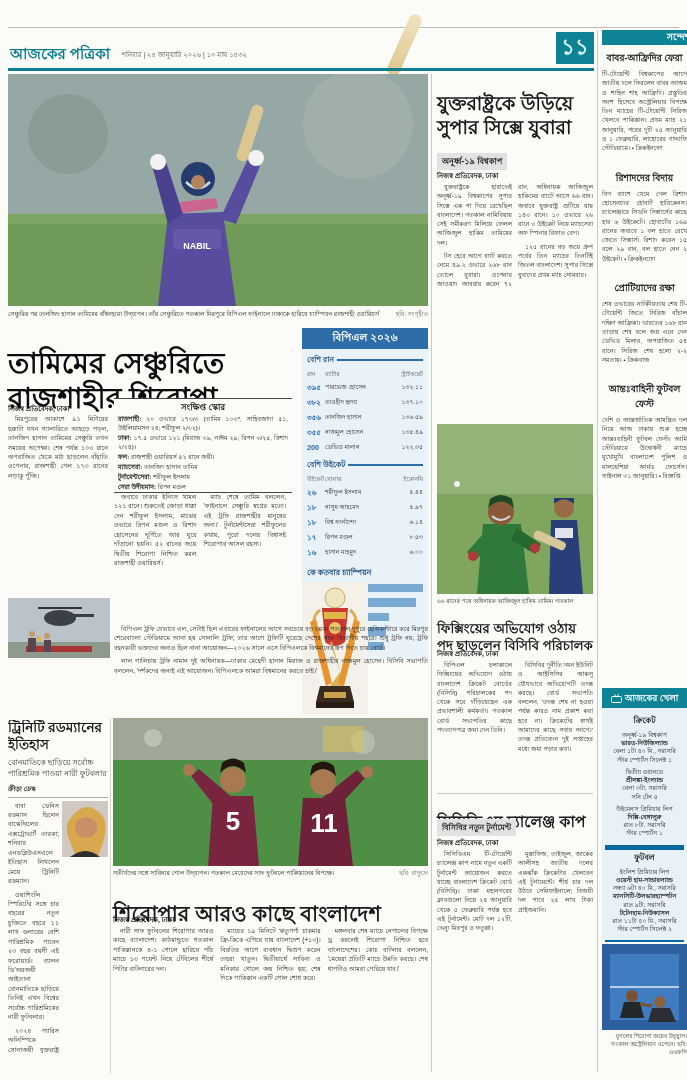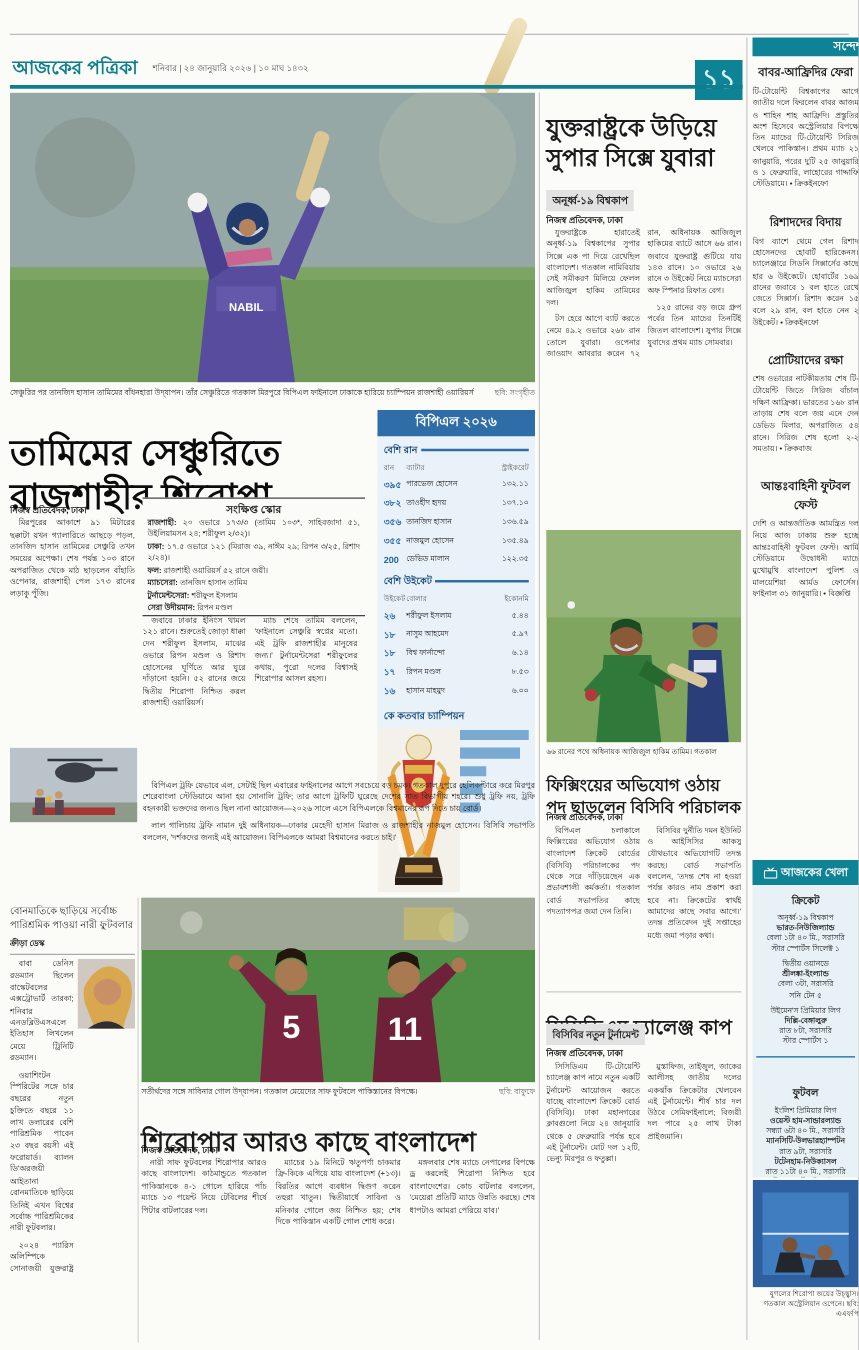--- a/index.html
+++ b/index.html
@@ -7,21 +7,21 @@
         font-family:"Liberation Sans","DejaVu Sans",sans-serif;color:#1a1a1a;margin:0 auto;}
   .abs{position:absolute;}
   
   .topline{left:8px;right:8px;top:27px;height:1px;background:#bdbdbd;}
   .logo{left:10px;top:42px;font-size:15px;font-weight:700;color:#0f7f90;}
   .dateline{left:122px;top:49px;font-size:6.8px;color:#555;}
   .bat{left:398px;top:12px;width:13px;height:66px;background:linear-gradient(#f0e3bd,#dcc690);
        border-radius:7px;transform:rotate(24deg);}
   .section-name{left:470px;top:27px;font-size:31px;color:#3a3a3a;}
   .pagenum{left:556px;top:32px;width:38px;height:32px;background:#0f8396;color:#ddf2f7;
-           font-size:21px;font-weight:700;display:flex;align-items:center;justify-content:center;margin-top:16px;}
+           font-size:21px;font-weight:700;display:flex;align-items:center;justify-content:center;}
   .header-rule{left:8px;top:68px;width:586px;height:3px;background:#0f7f90;}
   
   .vr{width:1px;background:#c9c9c9;}
   .hr{height:1px;background:#c9c9c9;}
   
   .byline{font-size:6.8px;font-weight:700;color:#111;}
   .body-txt{font-size:6.3px;line-height:1.5;text-align:justify;color:#222;overflow:hidden;}
   .body-txt p{margin:0 0 4px 0;text-indent:7px;}
   .cap{font-size:6.1px;color:#222;}
   .credit{float:right;color:#666;}
@@ -90,21 +90,21 @@
            font-weight:700;display:flex;align-items:center;justify-content:center;padding-left:34px;}
   .sb-items{left:602px;top:48px;width:85px;height:638px;overflow:hidden;}
   .sb-items h4{font-size:9.2px;font-weight:700;text-align:center;margin:18px 0 3px;}
   .sb-items h4:first-child{margin-top:3px;}
   .sb-items p{font-size:6.2px;line-height:1.5;text-align:justify;margin:0;color:#222;}
   .today{left:602px;top:688px;width:85px;}
   .today-head{background:#0f8396;color:#fff;font-size:8.8px;font-weight:700;display:flex;
               align-items:center;justify-content:center;gap:3px;padding:2.5px 0;}
   .today-body{background:#e8f2f6;padding:4px 3px;height:226px;overflow:hidden;}
   .today-body h5{font-size:8px;font-weight:700;text-align:center;margin:2px 0 4px;}
-  .today-body h5.sep{border-top:1px solid #0369a1;padding-top:22px;margin-top:7px;}
+  .today-body h5.sep{border-top:5px solid #0369a1;padding-top:1px;margin-top:7px;}
   .entry{text-align:center;font-size:6.1px;line-height:1.35;margin-bottom:4px;color:#222;}
   .entry .b{font-weight:700;}
   .tn-photo{left:602px;top:944px;width:85px;height:86px;overflow:hidden;}
   .tn-cap{left:602px;top:1033px;width:85px;font-size:5.7px;color:#333;text-align:right;line-height:1.4;}
 </style>
 </head>
 <body>
 
 <div class="page">
 
@@ -348,20 +348,21 @@
   </div>
   <h2 class="abs saff-headline">শিরোপার আরও কাছে বাংলাদেশ</h2>
   <div class="abs saff-byline byline">নিজস্ব প্রতিবেদক, ঢাকা</div>
   <div class="abs saff-body body-txt">
       <p>নারী সাফ ফুটবলের শিরোপার আরও কাছে বাংলাদেশ। কাঠমান্ডুতে গতকাল পাকিস্তানকে ৪-১ গোলে হারিয়ে পাঁচ ম্যাচে ১৩ পয়েন্ট নিয়ে টেবিলের শীর্ষে পিটার বাটলারের দল।</p>
       <p>ম্যাচের ১৯ মিনিটে ঋতুপর্ণা চাকমার ফ্রি-কিকে এগিয়ে যায় বাংলাদেশ (+১৩)। বিরতির আগে ব্যবধান দ্বিগুণ করেন তহুরা খাতুন। দ্বিতীয়ার্ধে সাবিনা ও মনিকার গোলে জয় নিশ্চিত হয়; শেষ দিকে পাকিস্তান একটি গোল শোধ করে।</p>
       <p>মঙ্গলবার শেষ ম্যাচে নেপালের বিপক্ষে ড্র করলেই শিরোপা নিশ্চিত হবে বাংলাদেশের। কোচ বাটলার বললেন, 'মেয়েরা প্রতিটি ম্যাচে উন্নতি করছে। শেষ ধাপটাও আমরা পেরিয়ে যাব।'</p>
     </div>
 
   <div class="abs rodman">
+    <h2 class="rod-h">ট্রিনিটি রডম্যানের ইতিহাস</h2>
     <div class="rod-sub">বোনমাতিকে ছাড়িয়ে সর্বোচ্চ পারিশ্রমিক পাওয়া নারী ফুটবলার</div>
     <div class="rod-by">ক্রীড়া ডেস্ক</div>
     <svg class="rod-photo" viewBox="0 0 46 56">
       <rect width="46" height="56" fill="#cfc9c2"></rect>
       <path d="M8 18 q15 -22 32 -4 q6 8 2 24 l-6 18 h-22 l-8 -20 q-3 -12 2 -18Z" fill="#d9a84e"></path>
       <circle cx="24" cy="26" r="11" fill="#c79067"></circle>
       <path d="M13 22 q11 -12 22 0 l-1 -8 q-10 -8 -20 0Z" fill="#d9a84e"></path>
       <path d="M8 56 q16 -12 30 0Z" fill="#2e2e33"></path>
     </svg>
     <div class="body-txt" style="height:252px;">

